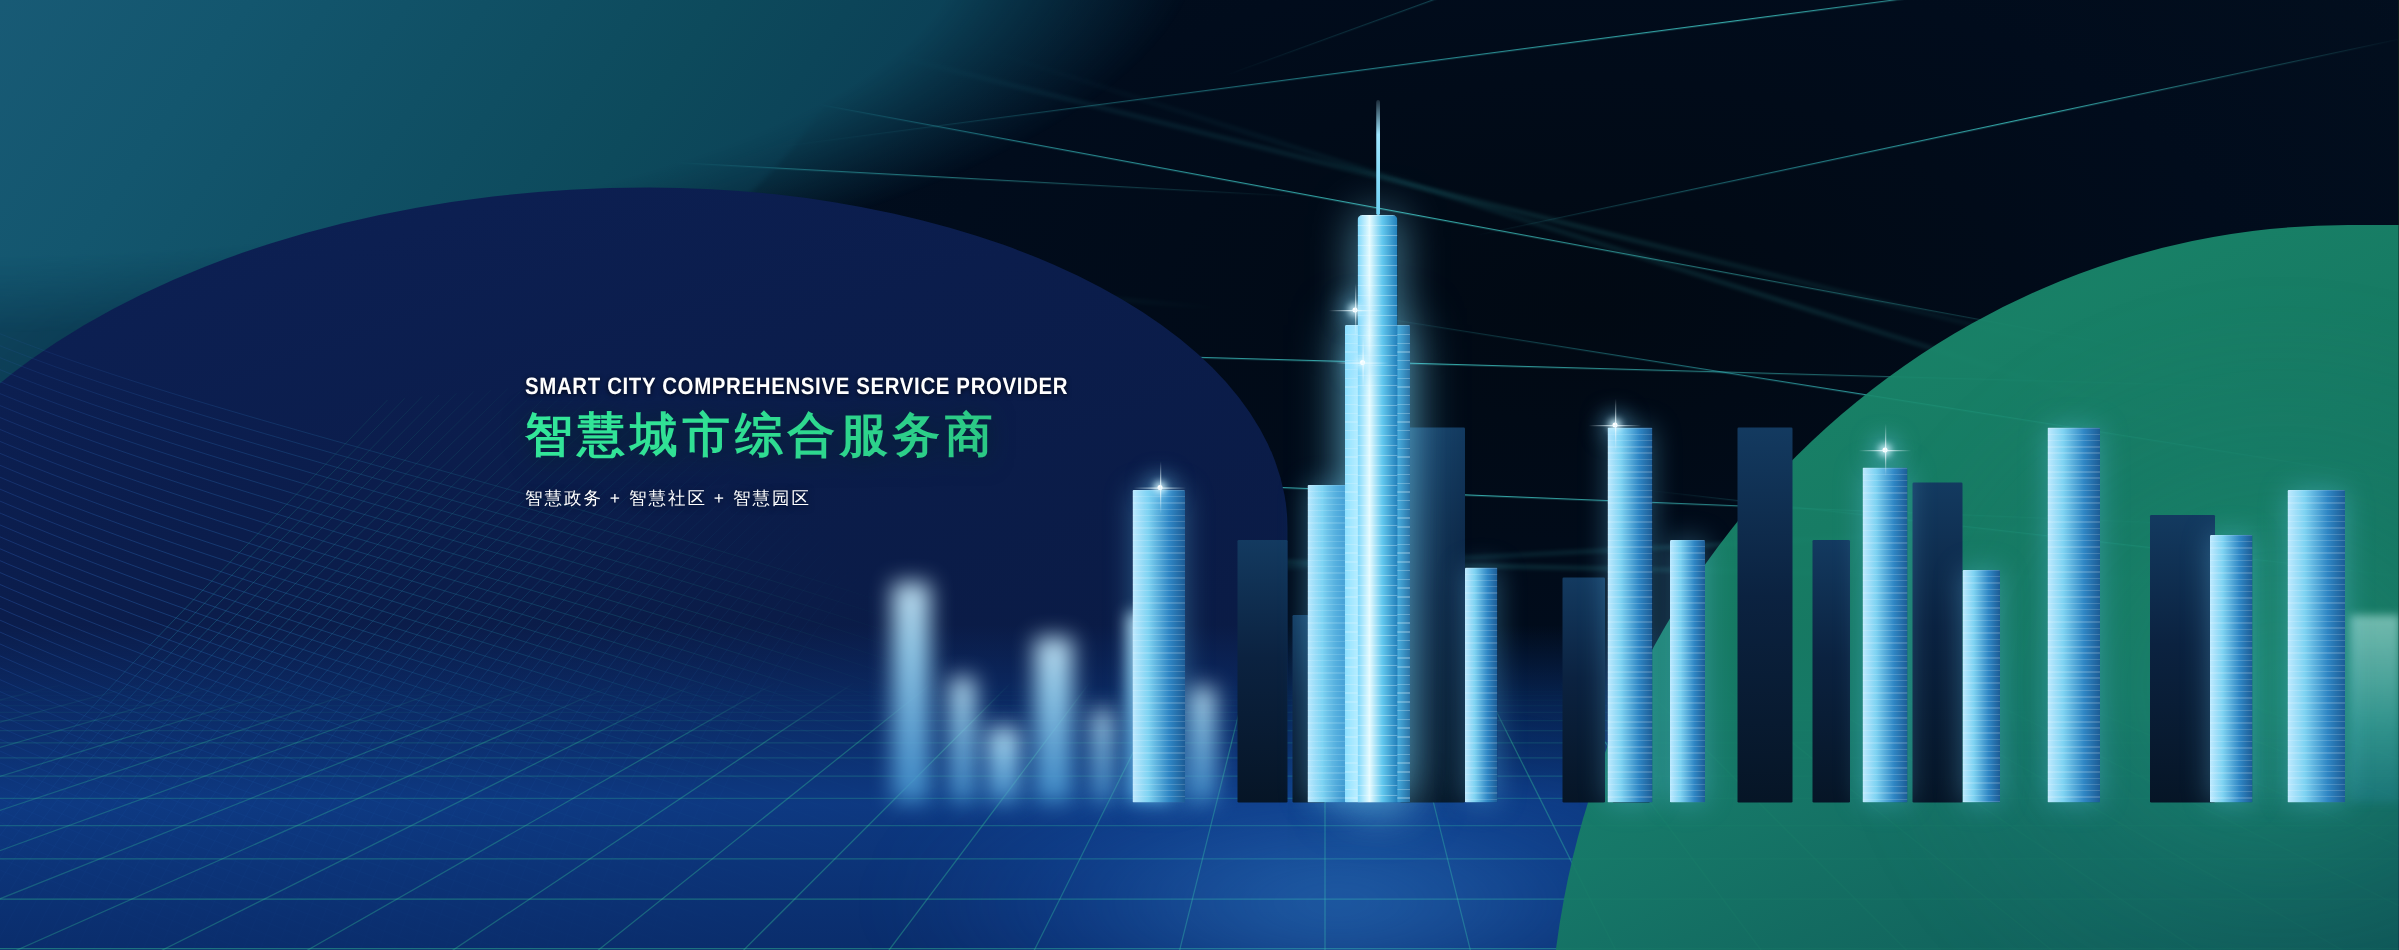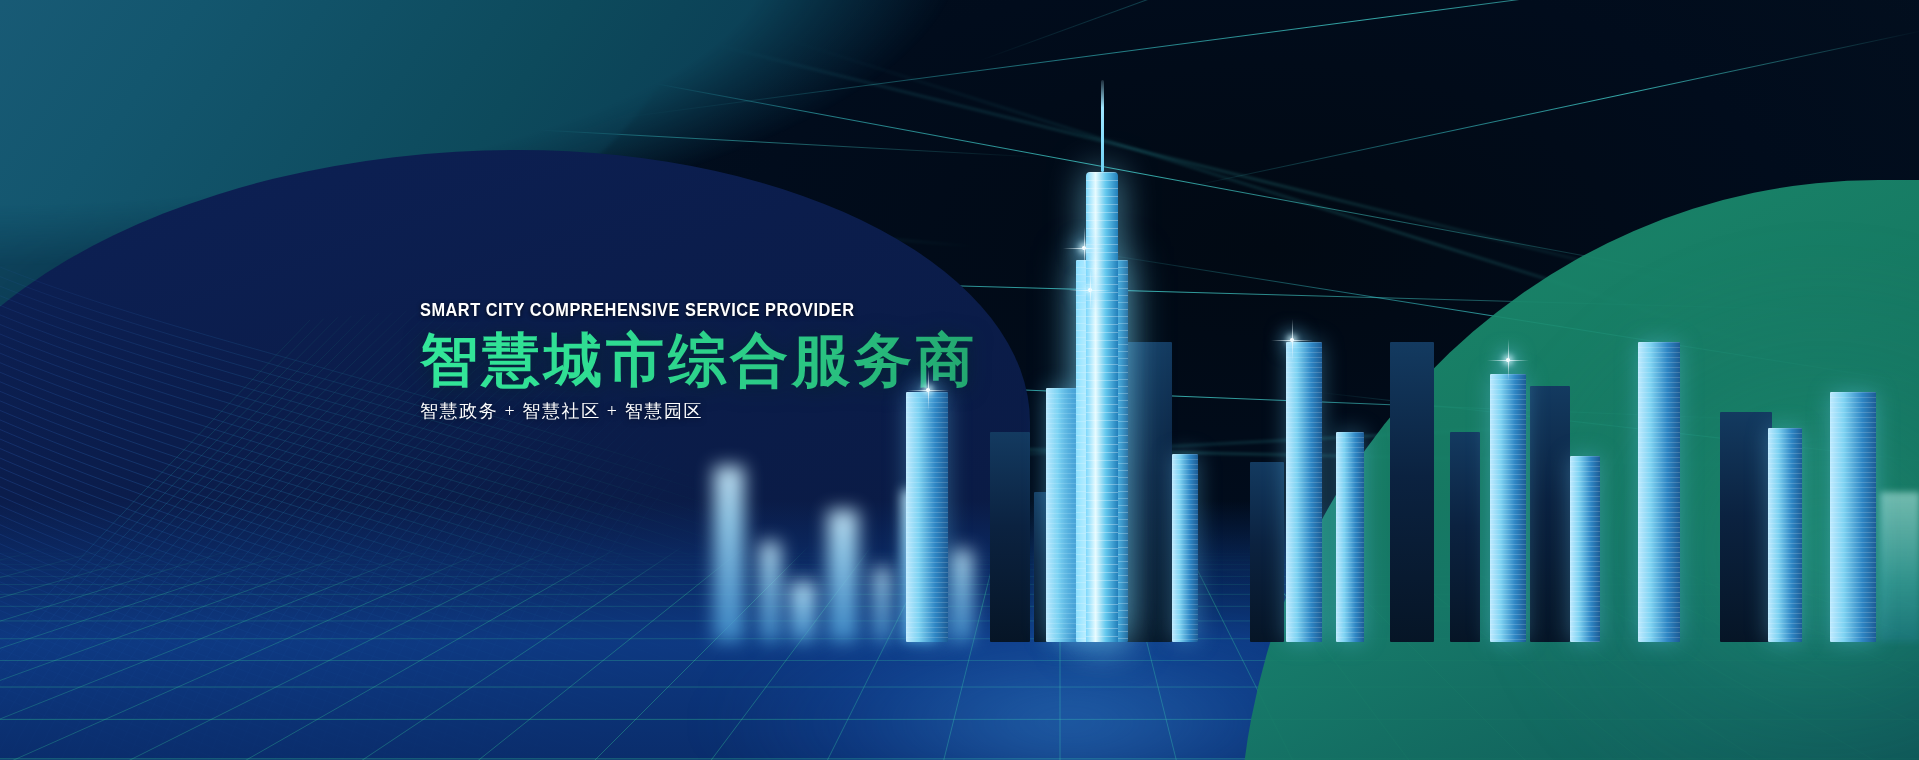--- a/index.html
+++ b/index.html
@@ -111,31 +111,31 @@
   .textblock{position:absolute;left:420px;top:300px;width:760px;}
   .eyebrow{
     font-family:"Liberation Sans Narrow","Liberation Sans",sans-serif;
     font-weight:700;font-size:19px;letter-spacing:.6px;color:#ffffff;
     transform:scaleX(.86);transform-origin:left center;
     white-space:nowrap;text-shadow:0 1px 5px rgba(0,0,0,.75);
     margin:0 0 8px 0;line-height:1;
   }
   .headline{
     font-family:"DejaVu Sans","Liberation Sans",sans-serif;
-    font-weight:700;font-size:58px;letter-spacing:4px;line-height:1.14;
+    font-weight:700;font-size:38px;letter-spacing:4px;line-height:1.14;
     margin:0;white-space:nowrap;
     background:linear-gradient(96deg,#33e79a 0%,#2fdd92 24%,#2bc985 48%,#23a870 72%,#1b8a5b 100%);
     -webkit-background-clip:text;background-clip:text;
     color:transparent;-webkit-text-fill-color:transparent;
     filter:drop-shadow(0 2px 10px rgba(0,40,30,.55));
   }
   .subline{
-    font-family:Liberation Serif, serif;
-    font-weight:400;font-size:18px;letter-spacing:1.6px;color:#ffffff;
-    margin:6px 0 0 0;white-space:nowrap;
+    font-family:Liberation Sans, sans-serif;
+    font-weight:400;font-size:14px;letter-spacing:1.6px;color:#ffffff;
+    margin:20px 0 0 0;white-space:nowrap;
     text-shadow:0 1px 6px rgba(0,10,30,.8);
   }
 </style>
 </head>
 <body>
 
 <div id="banner">
 
   <div class="sky"></div>
   <div class="sky-dark"></div>

